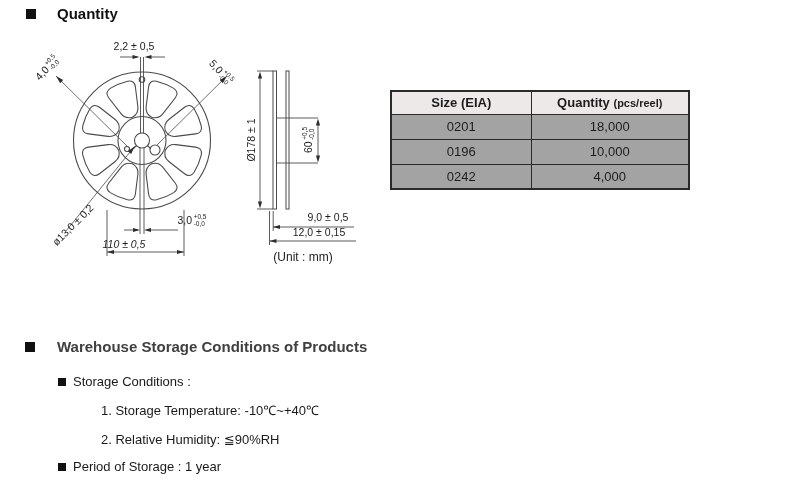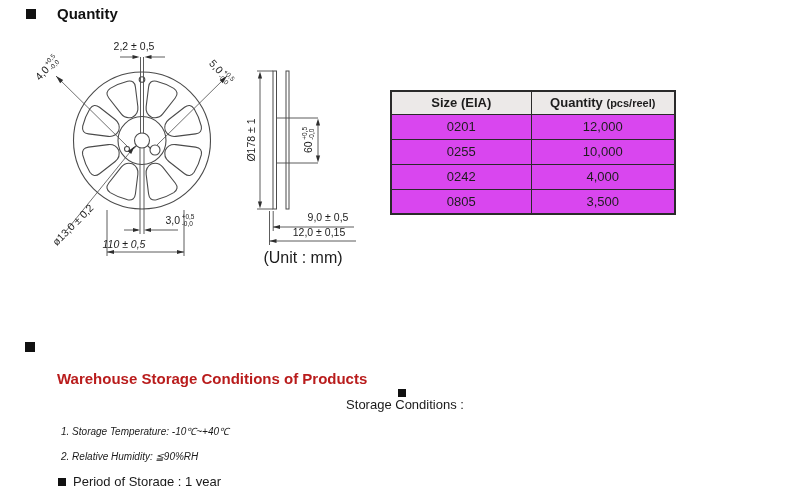--- a/index.html
+++ b/index.html
@@ -18,43 +18,43 @@
   .dim-label {
     position:absolute; font-size:10.5px; color:#1c1c1c; white-space:nowrap;
     transform:translate(-50%,-50%); display:flex; align-items:center; line-height:11px;
   }
   .rot-m90 { transform:translate(-50%,-50%) rotate(-90deg); }
   .rot-m47 { transform:translate(-50%,-50%) rotate(-47deg); }
   .rot-p47 { transform:translate(-50%,-50%) rotate(47deg); }
   .rot-m45 { transform:translate(-50%,-50%) rotate(-45deg); }
   .tolpair { display:inline-flex; flex-direction:column; font-size:6.5px; line-height:6.5px; margin-left:1.5px; }
   .tolpair i { font-style:normal; }
-  .unit-note { font-size:16px; }
+  .unit-note { font-size:12px; }
 
   
   #qty-table {
     position:absolute; left:390px; top:90px; border-collapse:collapse;
     font-size:13px; color:#1d1d1d; table-layout:fixed;
   }
   #qty-table td, #qty-table th { border:1px solid #2a2a2a; text-align:center; padding:0; }
   #qty-table { border:2px solid #2a2a2a; }
   #qty-table th { width:140px; height:23px; background:#ece9e8; font-weight:bold; }
-  #qty-table th + th { width:144px; }
-  #qty-table td { height:25px; background:#d946ef; }
+  #qty-table th + th { width:158px; }
+  #qty-table td { height:25px; background:#a3a3a3; }
   .th-sub { font-size:11px; font-weight:bold; }
 
   
   #storage { position:absolute; left:25px; top:338px; width:720px; }
   #storage .head { display:flex; align-items:flex-start; }
   #storage .head .bl { width:10px; height:10px; background:#111; margin-top:4px; }
-  #storage .head .t { font-size:15px; font-weight:bold; color:#b91c1c; margin-left:22px;margin-top:32px; }
+  #storage .head .t { font-size:15px; font-weight:bold; color:#404040; margin-left:22px; }
   .sub-line { display:flex; align-items:center; margin-left:33px; font-size:13px; }
   .sub-line .txt { margin-left:7px; }
-  .num-item { margin-left:36px; font-size:10px;font-style:italic; }
-  .s1 { margin-top:2px;flex-direction:column; }
+  .num-item { margin-left:76px; font-size:13px; }
+  .s1 { margin-top:19px; }
   .n1 { margin-top:12px; }
   .n2 { margin-top:13px; }
   .n3 { margin-top:13px; }
   .s2 { margin-top:12px; }
 </style>
 </head>
 <body>
 
 <div class="bullet-lg" style="left:26px; top:9px;"></div>
 <div class="sec-title" style="left:57px; top:5px;">Quantity</div>
@@ -161,21 +161,21 @@
     <span class="tolpair">
       <i>+0,5</i>
       <i>-0,0</i>
     </span>
   </div>
 
   <div class="dim-label rot-m45" style="left:53px; top:190px;">
       <span>ø13,0 ± 0,2</span>
     </div>
 
-  <div class="dim-label" style="left:160px; top:185px;align-items:center;">
+  <div class="dim-label" style="left:172px; top:185px;align-items:center;">
     <span>3,0</span>
     <span class="tolpair">
       <i>+0,5</i>
       <i>-0,0</i>
     </span>
   </div>
 
   <div class="dim-label" style="left:104px; top:209px;font-style:italic;">
       <span>110 ± 0,5</span>
     </div>
@@ -206,33 +206,29 @@
 </div>
 
 <table id="qty-table">
   <tbody>
       <tr>
     <th>Size (EIA)</th>
     <th><span>Quantity</span> <span class="th-sub">(pcs/reel)</span></th>
   </tr>
   <tr>
     <td>0201</td>
-    <td>12,000</td>
+    <td>18,000</td>
   </tr>
   <tr>
-    <td>0255</td>
+    <td>0196</td>
     <td>10,000</td>
   </tr>
   <tr>
     <td>0242</td>
     <td>4,000</td>
-  </tr>
-  <tr>
-    <td>0805</td>
-    <td>3,500</td>
   </tr>
 </tbody>
   </table>
 
 <div id="storage">
   <div class="head">
     <div class="bl"></div>
     <div class="t">Warehouse Storage Conditions of Products</div>
   </div>
   <div class="sub-line s1">

